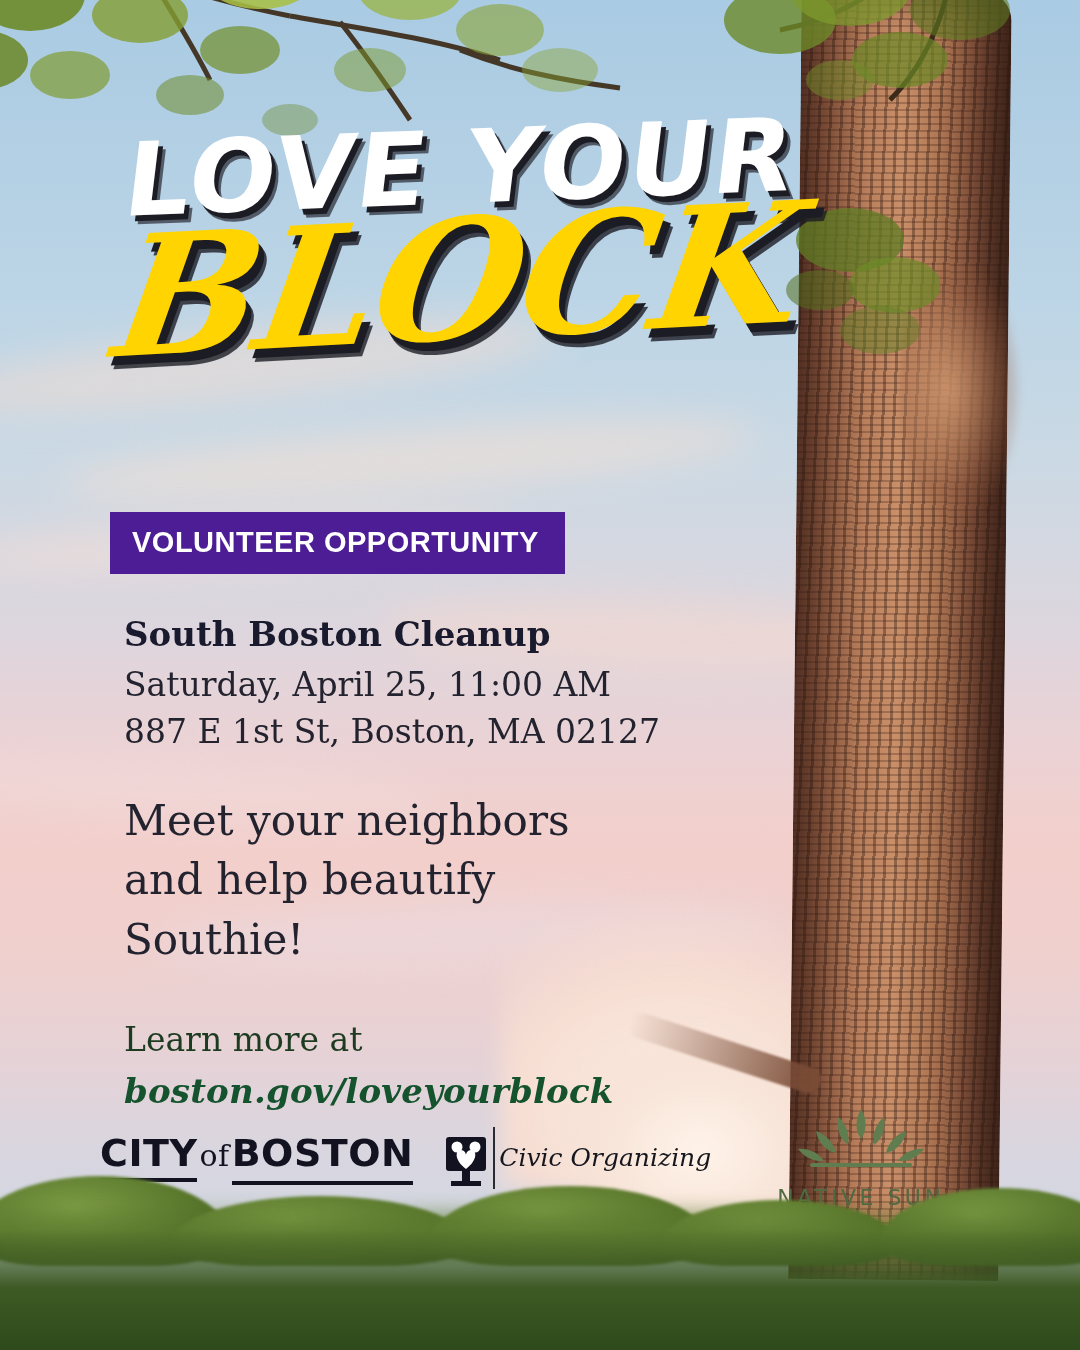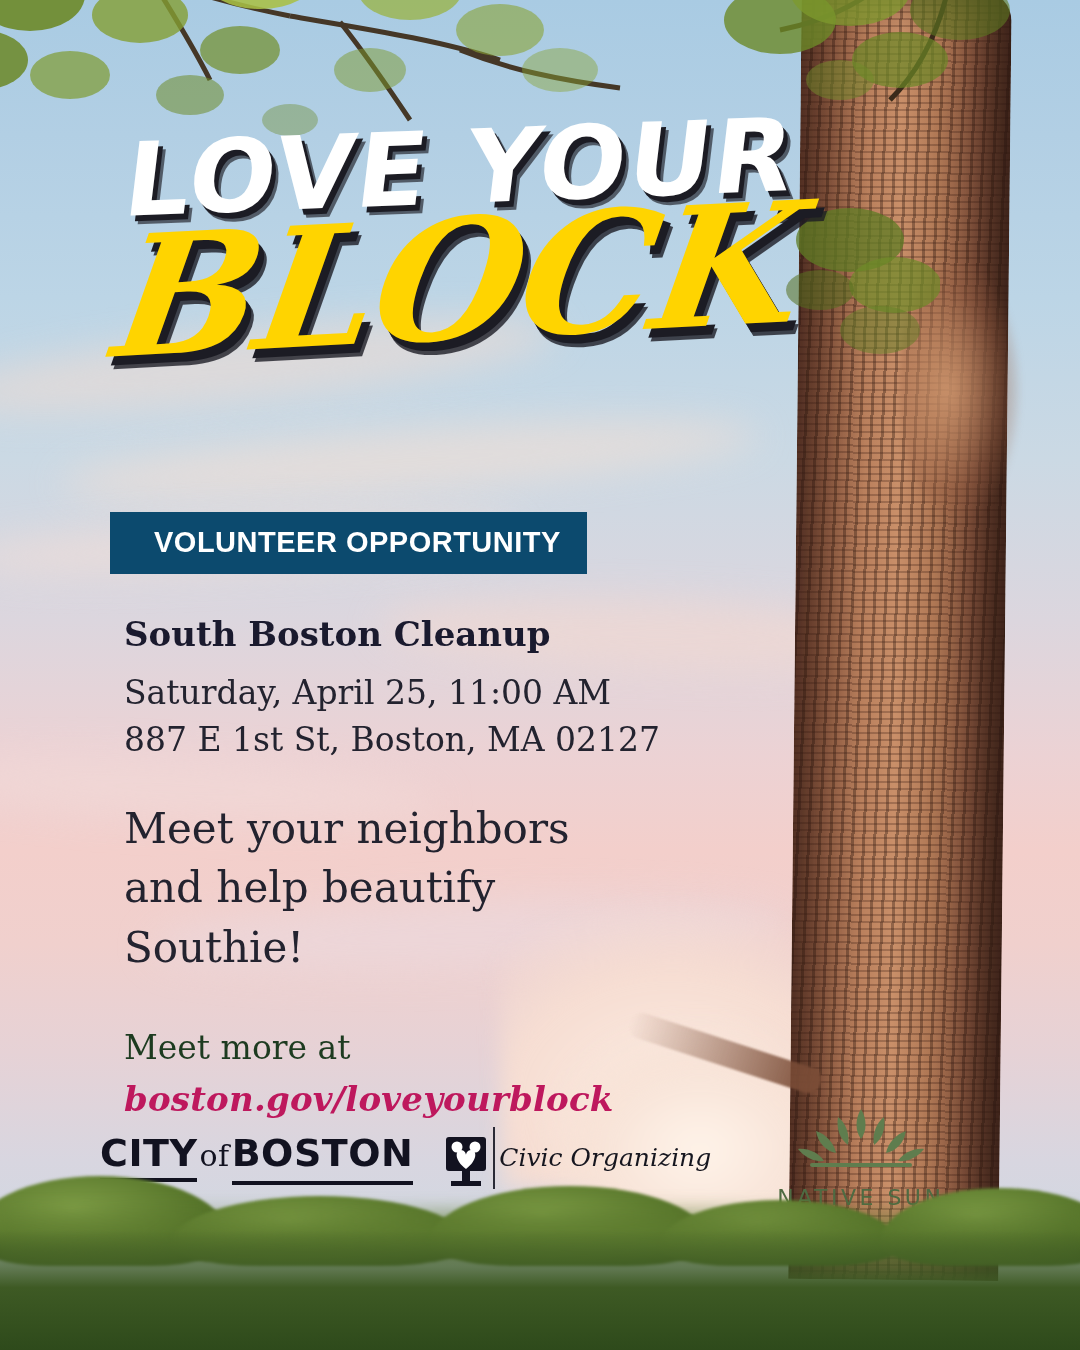--- a/index.html
+++ b/index.html
@@ -199,43 +199,43 @@
       10px 13px 0 rgba(28,28,36,.8);
     letter-spacing: -2px;
     white-space: nowrap;
   }
 
   
   .badge {
     position: absolute;
     left: 110px;
     top: 512px;
-    background: #0c4a6e;
+    background: #4c1d95;
     color: #fff;
     font-weight: bold;
     font-size: 29px;
     letter-spacing: .5px;
-    padding: 14px 26px 15px 44px;
+    padding: 14px 26px 15px 22px;
     display: inline-block;
   }
 
   
   .copy {
     position: absolute;
     left: 124px;
     top: 612px;
     width: 620px;
     font-family: "DejaVu Serif", serif;
     color: #1a1a2e;
   }
   .event-title {
     font-weight: bold;
     font-size: 34px;
     line-height: 1.35;
-    margin-bottom: 12px;
+    margin-bottom: 4px;
   }
   .detail-line {
     font-size: 33px;
     line-height: 1.42;
     color: #23232f;
   }
   .pitch {
     margin-top: 35px;
     font-size: 42px;
     line-height: 1.42;
@@ -245,21 +245,21 @@
   .learn {
     margin-top: 48px;
     font-size: 33px;
     line-height: 1.4;
     color: #1d3b20;
   }
   .learn-url {
     font-weight: bold;
     font-style: italic;
     font-size: 34px;
-    color: #be185d;
+    color: #14532d;
     display: block;
     margin-top: 4px;
     letter-spacing: .2px;
   }
 
   
   .logos {
     position: absolute;
     left: 100px;
     bottom: 140px;
@@ -400,21 +400,21 @@
   <div class="badge">VOLUNTEER OPPORTUNITY</div>
 
   <div class="copy">
     <div class="event-title">South Boston Cleanup</div>
     <div class="detail-line">Saturday, April 25, 11:00 AM</div>
     <div class="detail-line">887 E 1st St, Boston, MA 02127</div>
 
     <div class="pitch">Meet your neighbors and help beautify Southie!</div>
 
     <div class="learn">
-      <span>Meet more at</span>
+      <span>Learn more at</span>
       <span class="learn-url">boston.gov/loveyourblock</span>
     </div>
   </div>
 
   <div class="logos">
 
     <div class="cob">
       <span class="city">CITY</span>
       <span class="of">of</span>
       <span class="boston">BOSTON</span>

